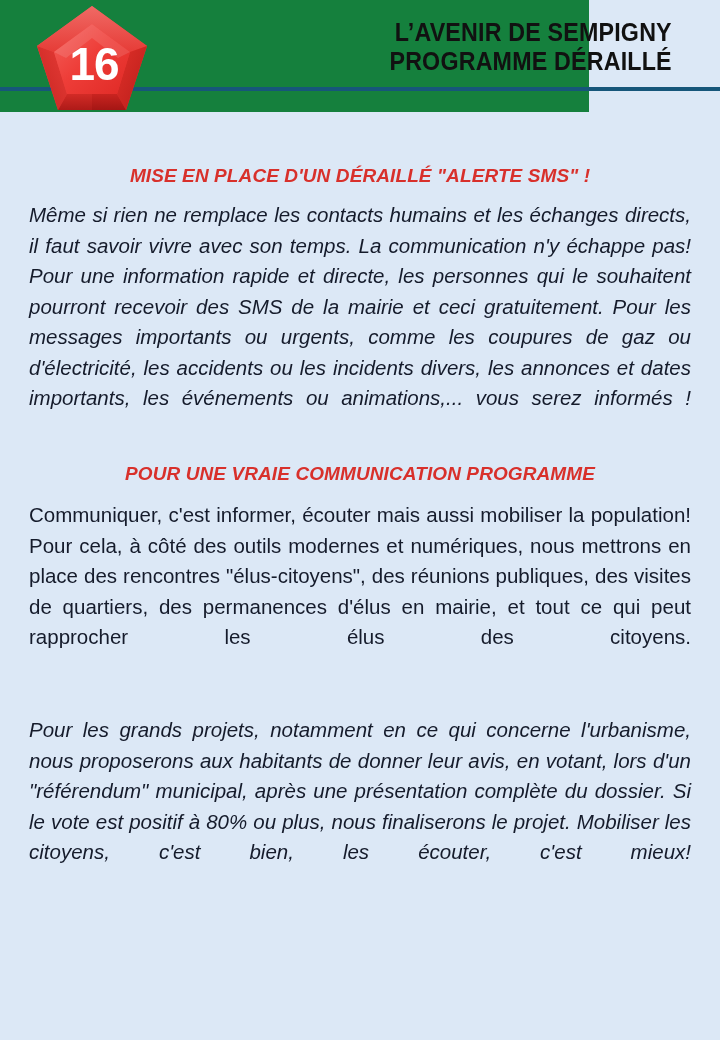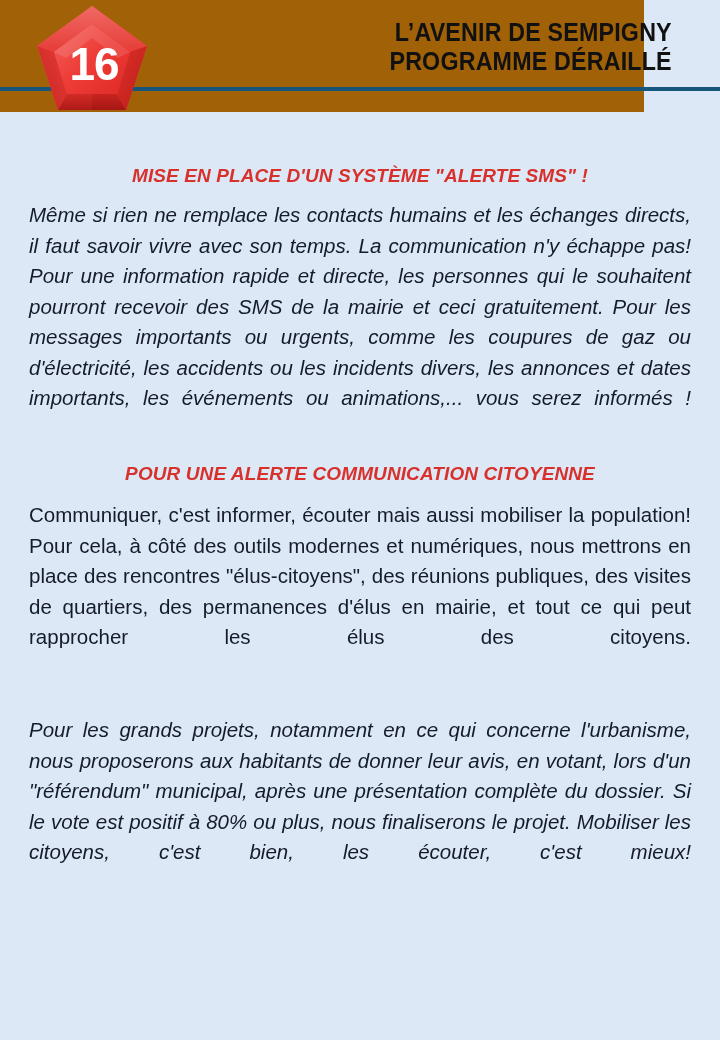--- a/index.html
+++ b/index.html
@@ -12,23 +12,23 @@
     height: 1040px;
     background: #dce8f6;
     font-family: "Liberation Sans", sans-serif;
     overflow: hidden;
     position: relative;
   }
 
   
   .page-header {
     position: relative;
-    width: 644px;
+    width: 589px;
     height: 112px;
-    background: #a16207;
+    background: #15803d;
   }
 
   .header-rule {
     position: absolute;
     left: 0;
     top: 87px;
     width: 720px;
     height: 4px;
     background: #16567a;
   }
@@ -194,23 +194,23 @@
 
   <div class="header-title">
     <span class="title-line">L’AVENIR DE SEMPIGNY</span>
     <span class="title-line">PROGRAMME DÉRAILLÉ</span>
   </div>
 
 </div>
 
 <div class="content">
 
-  <h2 class="section-heading heading-sms">MISE EN PLACE D'UN SYSTÈME "ALERTE SMS" !</h2>
+  <h2 class="section-heading heading-sms">MISE EN PLACE D'UN DÉRAILLÉ "ALERTE SMS" !</h2>
 
   <p class="body-text italic para-sms">Même si rien ne remplace les contacts humains et les échanges directs, il faut savoir vivre avec son temps. La communication n'y échappe pas! Pour une information rapide et directe, les personnes qui le souhaitent pourront recevoir des SMS de la mairie et ceci gratuitement. Pour les messages importants ou urgents, comme les coupures de gaz ou d'électricité, les accidents ou les incidents divers, les annonces et dates importants, les événements ou animations,... vous serez informés !</p>
 
-  <h2 class="section-heading heading-citoyenne">POUR UNE ALERTE COMMUNICATION CITOYENNE</h2>
+  <h2 class="section-heading heading-citoyenne">POUR UNE VRAIE COMMUNICATION PROGRAMME</h2>
 
   <p class="body-text para-comm1">Communiquer, c'est informer, écouter mais aussi mobiliser la population!   Pour cela, à côté des outils modernes et numériques, nous mettrons en place des rencontres "élus-citoyens", des réunions publiques, des visites de quartiers, des permanences d'élus en mairie, et tout ce qui peut rapprocher les élus des citoyens.</p>
 
   <p class="body-text para-comm2">Pour les grands projets, notamment en ce qui concerne l'urbanisme, nous proposerons aux habitants de donner leur avis, en votant, lors d'un "référendum" municipal, après une présentation complète du dossier. Si le vote est positif à 80% ou plus, nous finaliserons le projet. Mobiliser les citoyens, c'est bien, les écouter, c'est mieux!</p>
 
 </div>
 
 </body></html>

